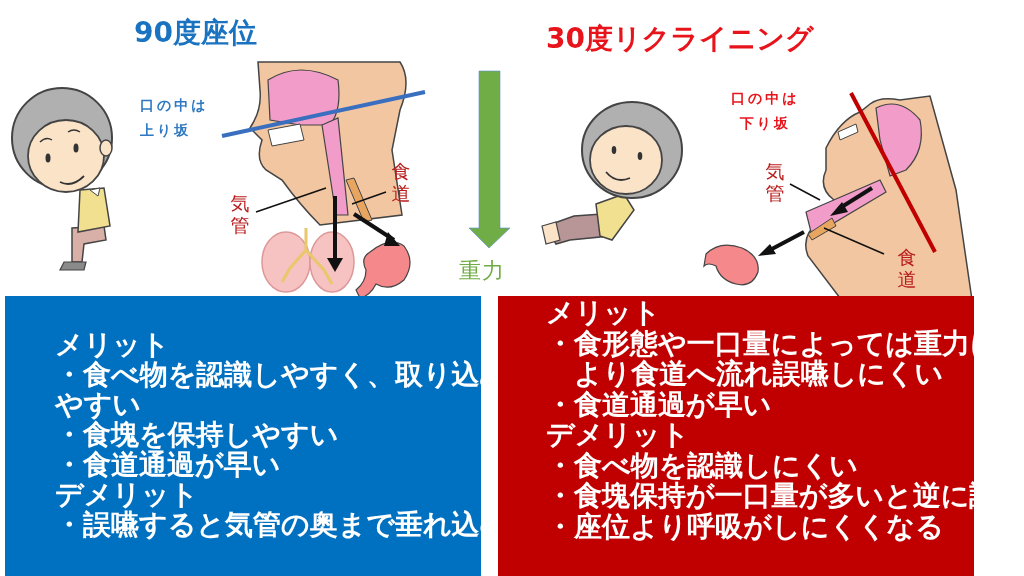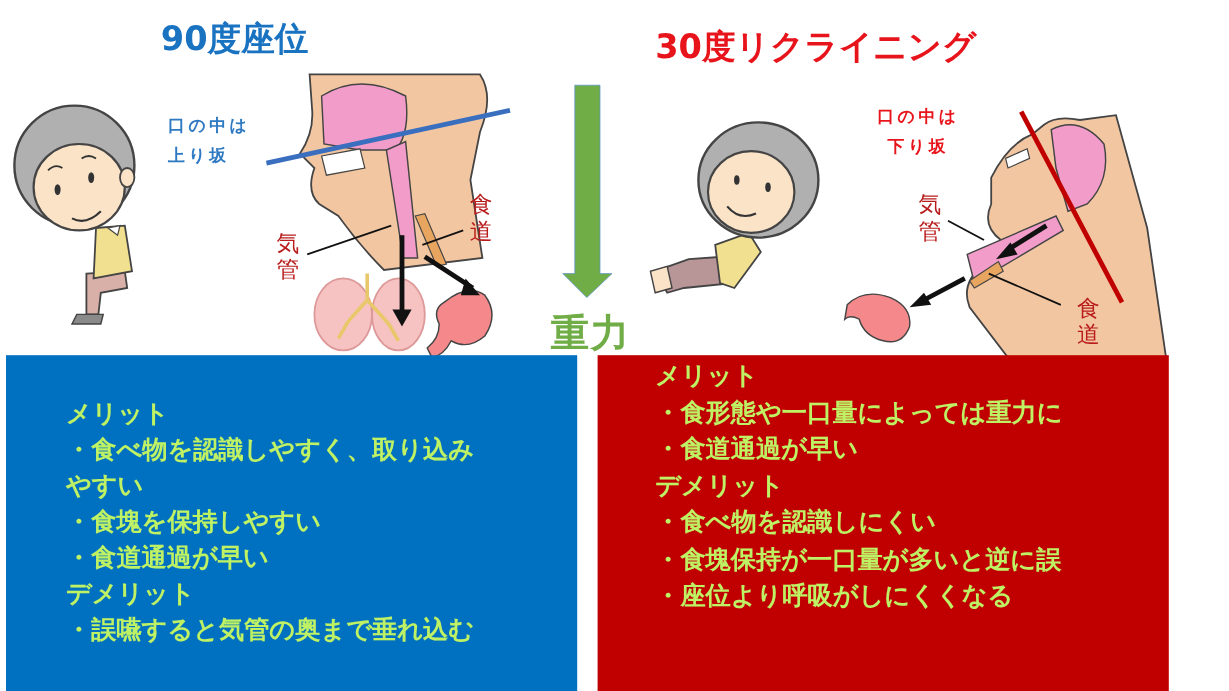--- a/index.html
+++ b/index.html
@@ -15,23 +15,23 @@
   .title-left { left: 100px; top: 14px; color: #1a73c0; margin-left: 34px; }
   .title-right { left: 533px; top: 20px; color: #e8141b; margin-left: 13px; }
   .slope-label {
     font-size: 14px; font-weight: bold; line-height: 25px; white-space: pre; letter-spacing: 3px;
   }
   .slope-left { left: 140px; top: 93px; color: #2e79c2; text-align: left; }
   .slope-right { left: 731px; top: 86px; color: #e8141b; text-align: center; }
   .vlabel {
     font-size: 19px; color: #b91c1c; line-height: 22px; width: 22px; text-align: center;
   }
-  .gravity-label { left: 459px; top: 256px; font-size: 32px; font-weight: bold; color: #70ad47; letter-spacing: 1px; text-align: right; }
+  .gravity-label { left: 459px; top: 256px; font-size: 22px; font-weight: normal; color: #70ad47; letter-spacing: 1px; text-align: right; }
   .box {
-    color: #bef264; font-size: 21px; line-height: 30px; font-weight: bold; box-sizing: border-box;
+    color: #ffffff; font-size: 28px; line-height: 30px; font-weight: bold; box-sizing: border-box;
   }
   .box-blue { left: 5px; top: 296px; width: 476px; height: 280px; background: #0070c0; padding: 34px 12px 0 50px; }
   .box-red { left: 498px; top: 296px; width: 476px; height: 280px; background: #c00000; padding: 2px 10px 0 48px; line-height: 30.5px; }
   .line { white-space: nowrap; }
   svg { position: absolute; left: 0; top: 0; }
 </style>
 </head>
 <body>
 
 <svg width="1024" height="576" viewBox="0 0 1024 576">
@@ -146,18 +146,19 @@
   <div class="line">やすい</div>
   <div class="line">・食塊を保持しやすい</div>
   <div class="line">・食道通過が早い</div>
   <div class="line">デメリット</div>
   <div class="line">・誤嚥すると気管の奥まで垂れ込む</div>
 </div>
 
 <div class="abs box box-red">
   <div class="line">メリット</div>
   <div class="line">・食形態や一口量によっては重力に</div>
+  <div class="line">　より食道へ流れ誤嚥しにくい</div>
   <div class="line">・食道通過が早い</div>
   <div class="line">デメリット</div>
   <div class="line">・食べ物を認識しにくい</div>
   <div class="line">・食塊保持が一口量が多いと逆に誤</div>
   <div class="line">・座位より呼吸がしにくくなる</div>
 </div>
 
 </body></html>

